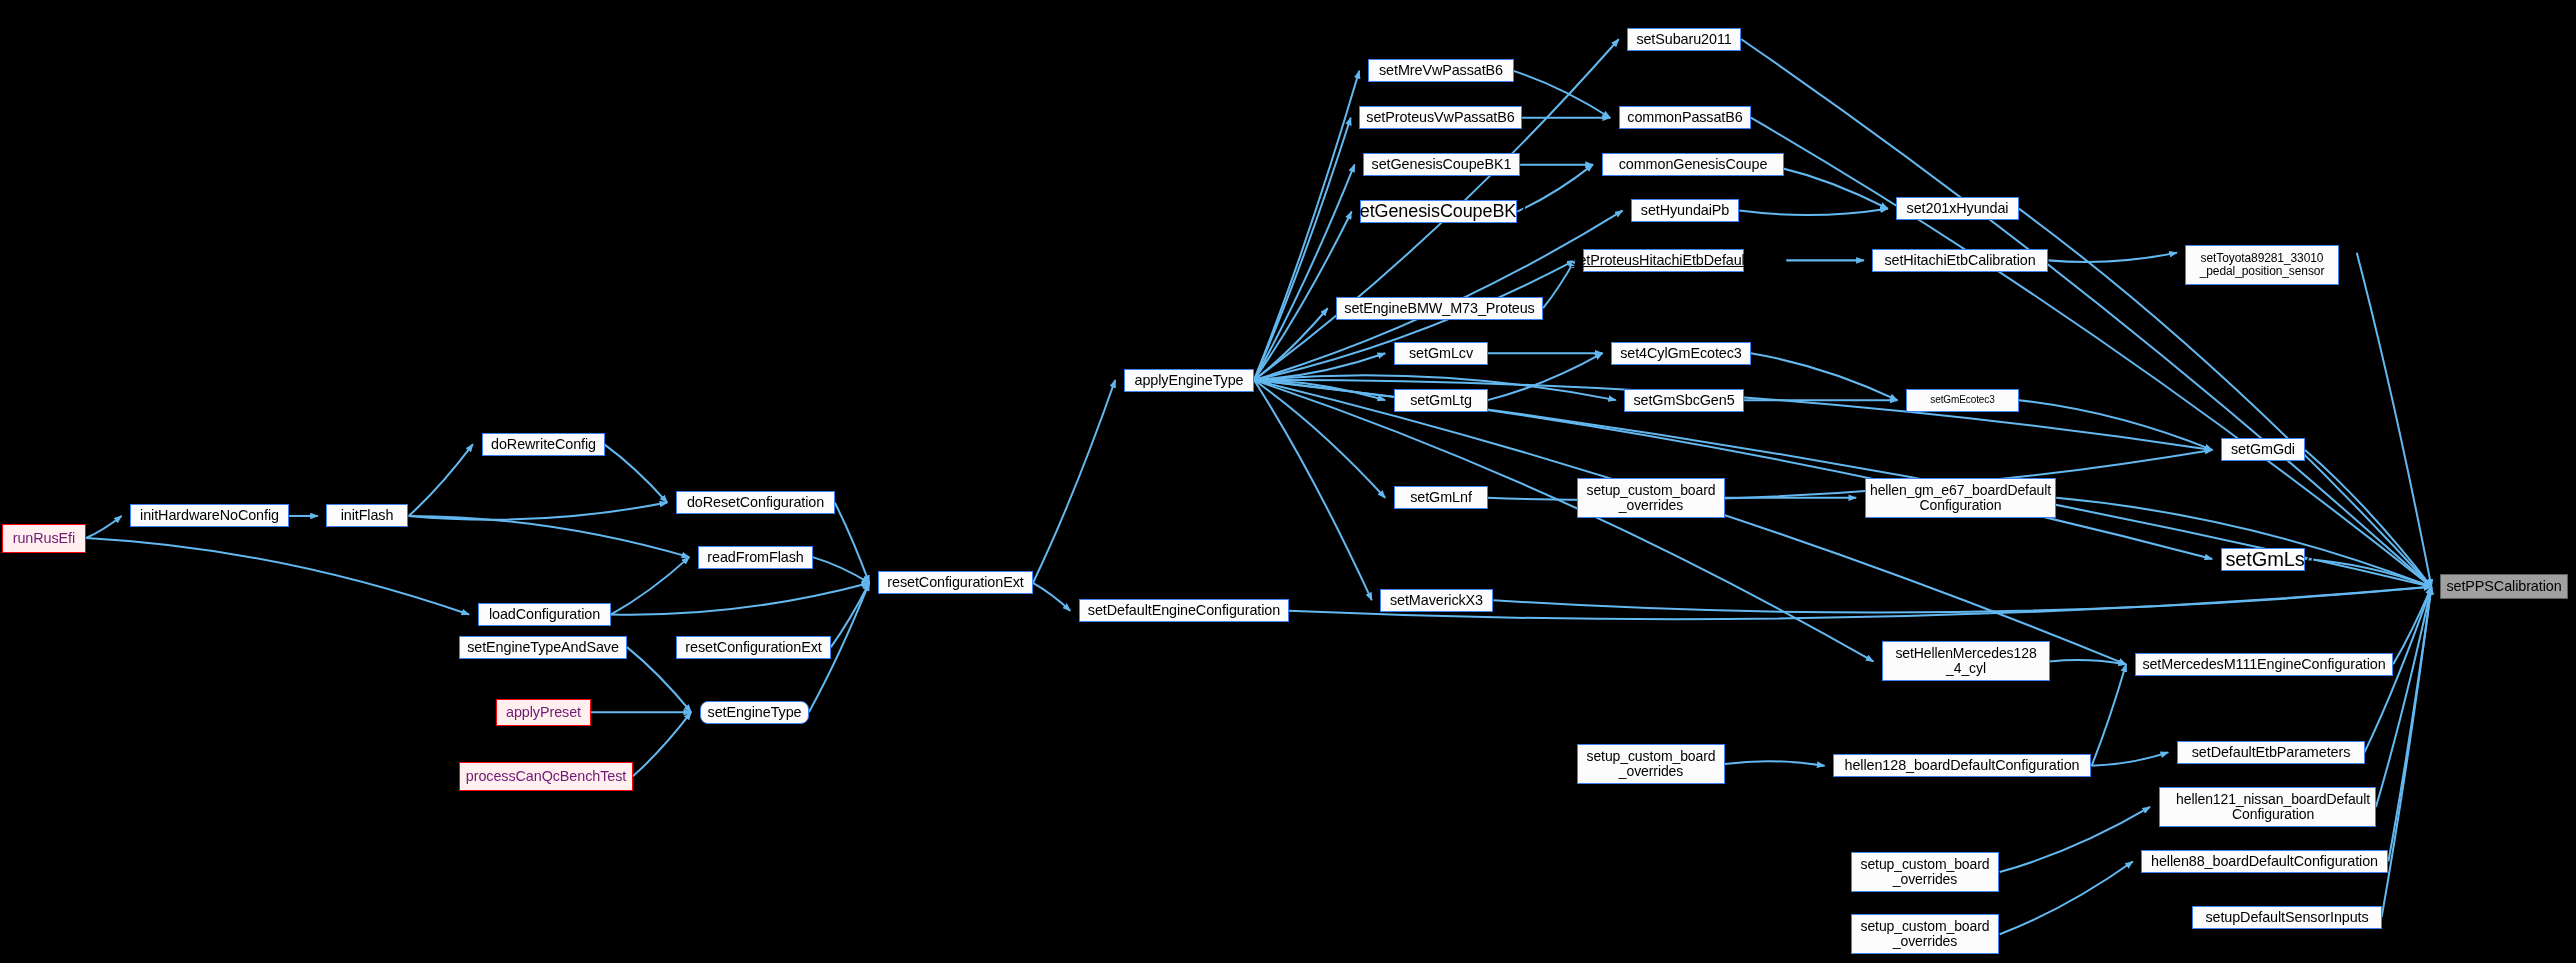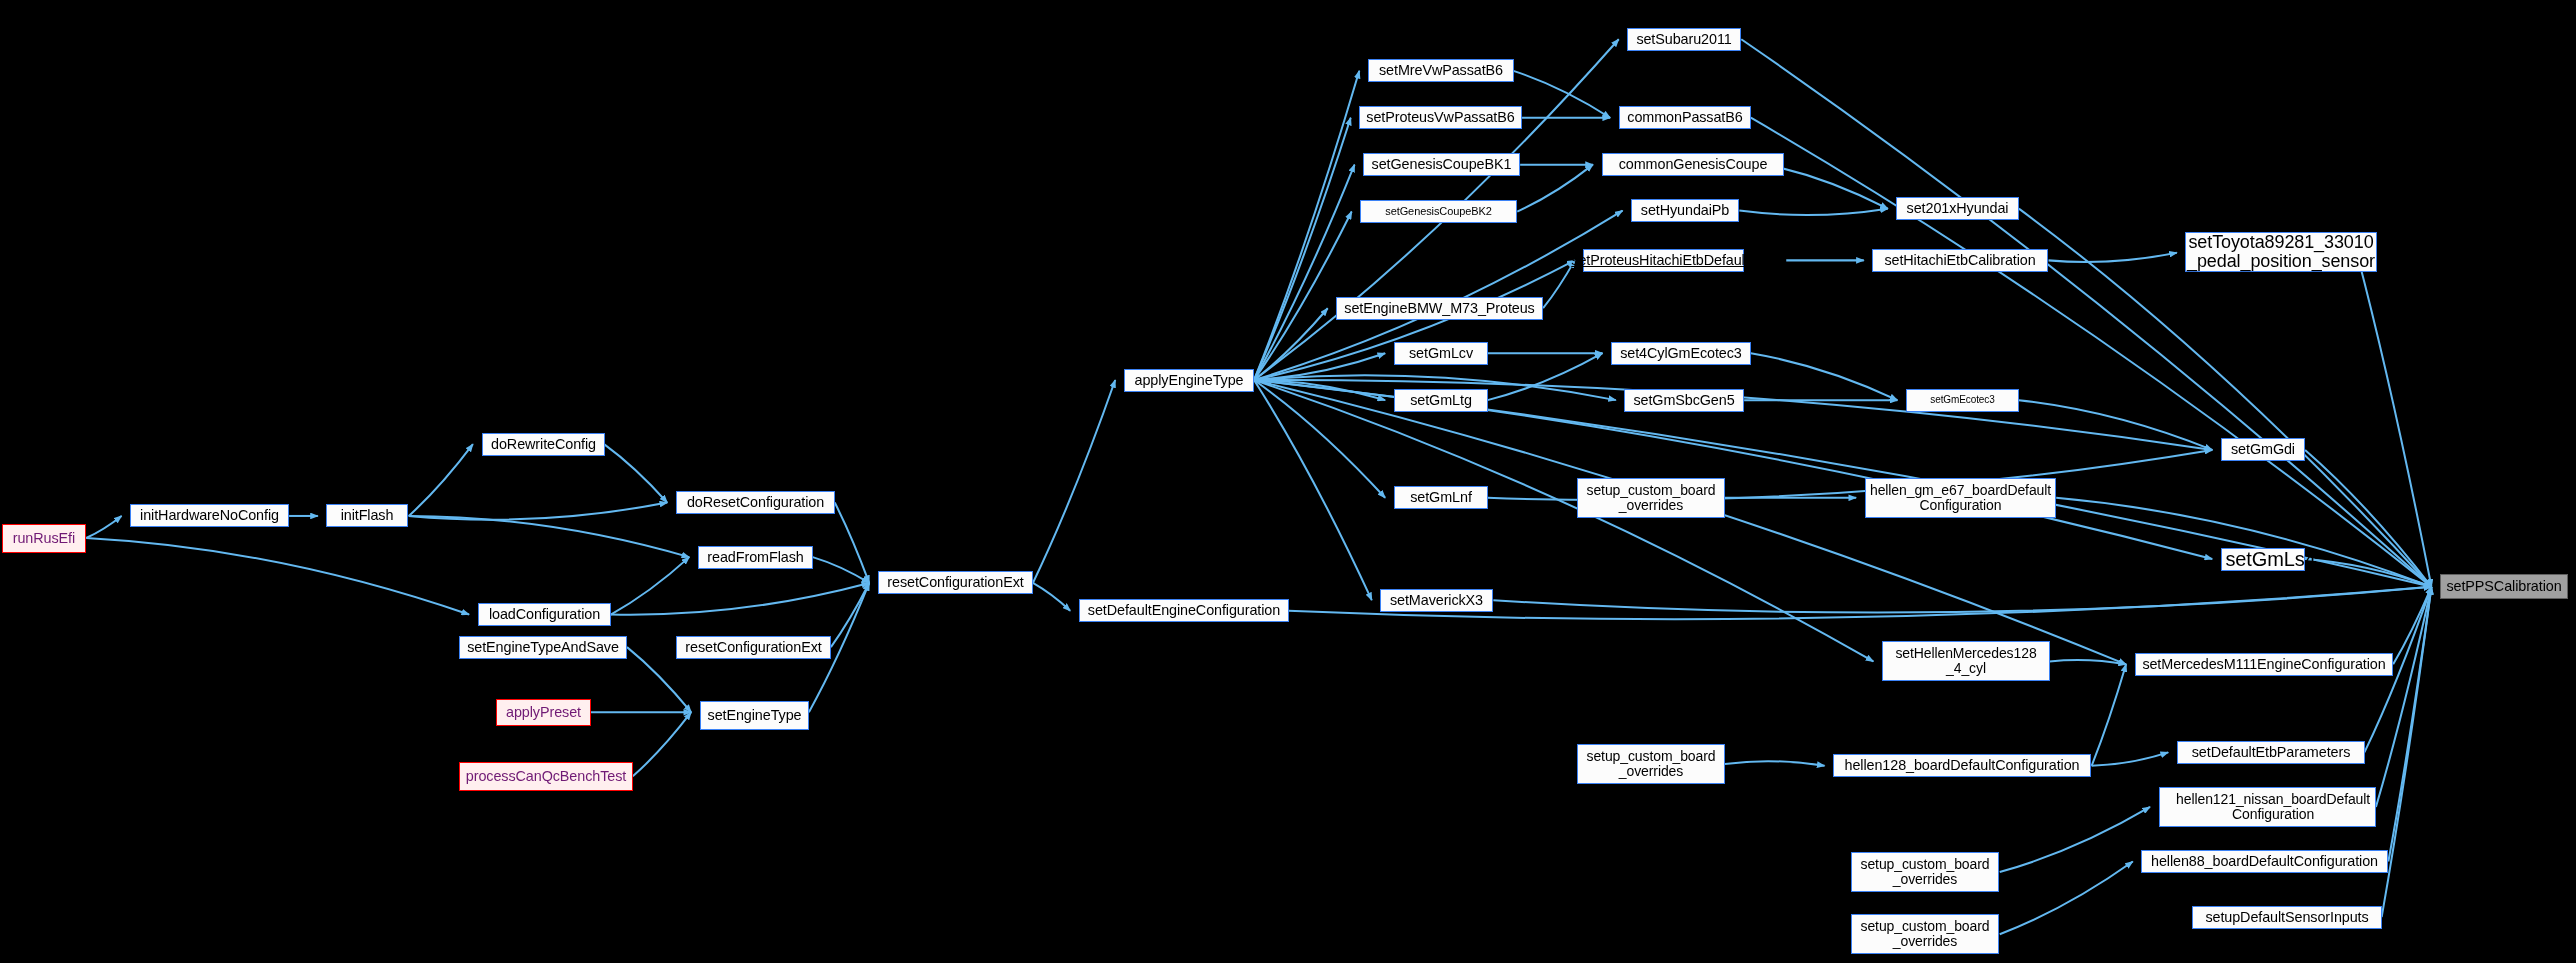--- a/index.html
+++ b/index.html
@@ -123,21 +123,21 @@
       </div>
       <div class="node n-normal" style="left: 459px; top: 636px; width: 168px; height: 23px; font-size: 14.4px;">
         <span class="lbl">setEngineTypeAndSave</span>
       </div>
       <div class="node n-normal" style="left: 676px; top: 636px; width: 155px; height: 23px; font-size: 14.4px;">
         <span class="lbl">resetConfigurationExt</span>
       </div>
       <div class="node n-root" style="left: 496px; top: 699px; width: 95px; height: 27px; font-size: 14.4px;">
         <span class="lbl">applyPreset</span>
       </div>
-      <div class="node n-normal" style="left: 700px; top: 701px; width: 109px; height: 29px; font-size: 14.4px;">
+      <div class="node n-normal" style="left: 700px; top: 701px; width: 109px; height: 23px; font-size: 14.4px; border-radius: 8px;">
         <span class="lbl">setEngineType</span>
       </div>
       <div class="node n-root" style="left: 459px; top: 762px; width: 174px; height: 29px; font-size: 14.4px;">
         <span class="lbl">processCanQcBenchTest</span>
       </div>
       <div class="node n-normal" style="left: 878px; top: 571px; width: 155px; height: 23px; font-size: 14.4px;">
         <span class="lbl">resetConfigurationExt</span>
       </div>
       <div class="node n-normal" style="left: 1079px; top: 599px; width: 210px; height: 23px; font-size: 14.4px;">
         <span class="lbl">setDefaultEngineConfiguration</span>
@@ -156,36 +156,36 @@
       </div>
       <div class="node n-normal" style="left: 1619px; top: 106px; width: 132px; height: 23px; font-size: 14.4px;">
         <span class="lbl">commonPassatB6</span>
       </div>
       <div class="node n-normal" style="left: 1363px; top: 153px; width: 157px; height: 23px; font-size: 14.4px;">
         <span class="lbl">setGenesisCoupeBK1</span>
       </div>
       <div class="node n-normal" style="left: 1602px; top: 153px; width: 182px; height: 23px; font-size: 14.4px;">
         <span class="lbl">commonGenesisCoupe</span>
       </div>
-      <div class="node n-normal" style="left: 1360px; top: 200px; width: 157px; height: 23px; font-size: 11px;">
+      <div class="node n-normal" style="left: 1360px; top: 200px; width: 157px; height: 23px; font-size: 18px;">
         <span class="lbl">setGenesisCoupeBK2</span>
       </div>
       <div class="node n-normal" style="left: 1631px; top: 199px; width: 108px; height: 23px; font-size: 14.4px;">
         <span class="lbl">setHyundaiPb</span>
       </div>
       <div class="node n-normal" style="left: 1896px; top: 197px; width: 123px; height: 23px; font-size: 14.4px;">
         <span class="lbl">set201xHyundai</span>
       </div>
       <div class="node n-normal" style="left: 1583px; top: 249px; width: 161px; height: 23px; font-size: 14.4px; text-decoration: underline;">
         <span class="lbl">setProteusHitachiEtbDefaults</span>
       </div>
       <div class="node n-normal" style="left: 1872px; top: 249px; width: 176px; height: 23px; font-size: 14.4px;">
         <span class="lbl">setHitachiEtbCalibration</span>
       </div>
-      <div class="node n-normal" style="left: 2185px; top: 232px; width: 192px; height: 40px; font-size: 18px;">
+      <div class="node n-normal" style="left: 2185px; top: 245px; width: 154px; height: 40px; font-size: 12px;">
         <span class="lbl">setToyota89281_33010
 _pedal_position_sensor</span>
       </div>
       <div class="node n-normal" style="left: 1336px; top: 297px; width: 207px; height: 23px; font-size: 14.4px;">
         <span class="lbl">setEngineBMW_M73_Proteus</span>
       </div>
       <div class="node n-normal" style="left: 1394px; top: 342px; width: 94px; height: 23px; font-size: 14.4px;">
         <span class="lbl">setGmLcv</span>
       </div>
       <div class="node n-normal" style="left: 1611px; top: 342px; width: 140px; height: 23px; font-size: 14.4px;">

